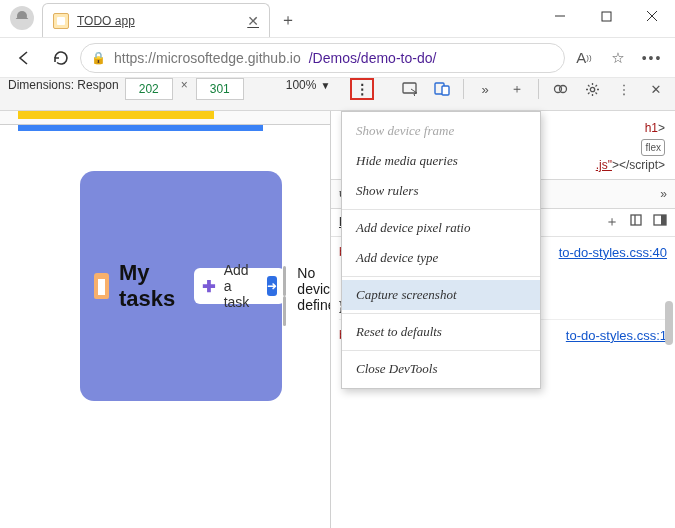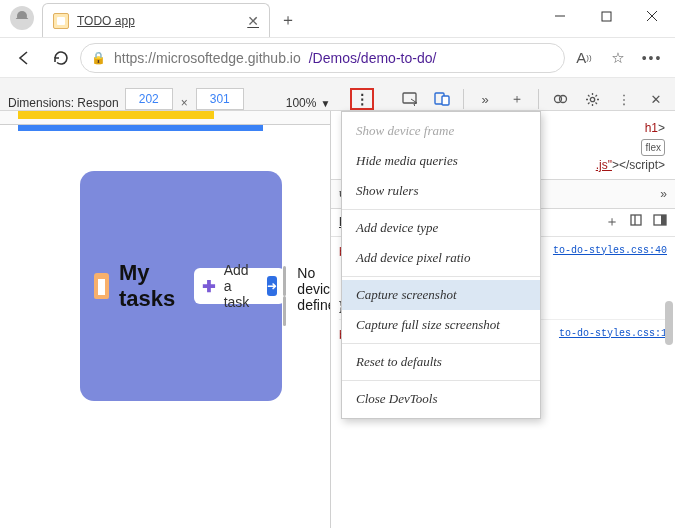--- a/index.html
+++ b/index.html
@@ -22,23 +22,23 @@
   .addr-row { height: 40px; display: flex; align-items: center; gap: 4px; padding: 0 8px; border-bottom: 1px solid #e8e8e8; }
   .nav-btn { width: 32px; height: 32px; display:flex; align-items:center; justify-content:center; border-radius:4px; color:#444; font-size:16px; }
   .urlbox { flex: 1; height: 30px; border: 1px solid #d8d8d8; border-radius: 16px; display:flex; align-items:center; padding: 0 10px; gap: 8px; font-size: 14px; color:#333; }
   .urlbox .lock { font-size: 12px; color:#555; }
   .urlbox .host { color: #777; }
   .urlbox .path { color: #4c1d95; }
   .addr-ico { width: 30px; height: 30px; display:flex; align-items:center; justify-content:center; color:#555; font-size:15px; }
   .dots3 { letter-spacing: 2px; font-size: 14px; }
 
   
-  .dev-toolbar { height: 33px; background:#f4f4f4; border-bottom:1px solid #d7d7d7; display:flex; align-items:flex-end; padding: 0 8px; font-size:12px; color:#333; gap:4px; position:relative; }
+  .dev-toolbar { height: 33px; background:#f4f4f4; border-bottom:1px solid #d7d7d7; display:flex; align-items:flex-start; padding: 0 8px; font-size:12px; color:#333; gap:4px; position:relative; }
   .dev-toolbar .lbl { margin-right: 2px; }
-  .dim-input { width: 48px; height: 22px; text-align:center; background:#fff; border:1px solid #ccc; font-size:12px; color:#3b82f6; }
+  .dim-input { width: 48px; height: 22px; text-align:center; background:#fff; border:1px solid #ccc; font-size:12px; color:#15803d; }
   .dim-x { margin: 0 4px; color:#666; }
   .zoom { margin-left: 38px; display:flex; align-items:center; gap:4px; }
   .zoom .caret { font-size:10px; }
   .more-btn { width: 24px; height: 22px; margin-left: 16px; border: 2px solid #d93025; display:flex; align-items:center; justify-content:center; font-size:14px; font-weight:bold; color:#333; }
   .dev-right { display:flex; align-items:center; gap:10px; margin-left:auto; }
   .dev-ico { width:22px; height:22px; display:flex; align-items:center; justify-content:center; color:#555; font-size:13px; }
   .dev-divider { width:1px; height:20px; background:#ccc; }
 
   
   .content { position:absolute; top:111px; left:0; right:0; bottom:0; display:flex; }
@@ -72,21 +72,21 @@
   .styles-header { height:30px; border-top:1px solid #d7d7d7; border-bottom:1px solid #d7d7d7; display:flex; align-items:center; padding:0 8px; gap:10px; background:#fafafa; }
   .styles-header .lbl { color:#333; font-family:"Segoe UI"; }
   .styles-header .hic { margin-left:auto; display:flex; gap:10px; color:#555; }
   .styles-sub { height:28px; border-bottom:1px solid #e2e2e2; display:flex; align-items:center; padding:0 8px; gap:10px; font-family:"Segoe UI"; }
   .styles-sub .tab { border:none; width:auto; height:auto; background:none; padding:0; font-weight:600; color:#333; }
   .styles-sub .hic { margin-left:auto; display:flex; gap:10px; color:#555; font-size:14px;}
   .css-body { padding:6px 8px; line-height:1.5; position:relative; }
   .css-body .sel { color:#a31515; }
   .css-body .prop { color:#c41a16; }
   .css-body .val { color:#333; }
-  .css-body .link { position:absolute; right:8px; color:#1155cc; text-decoration:underline; font-size:10px;font-family:Liberation Mono, monospace; }
+  .css-body .link { position:absolute; right:8px; color:#1155cc; text-decoration:underline; font-size:13px; }
   .css-body .rule { margin-bottom:6px; border-bottom: 1px solid #eee; padding-bottom:4px;}
   .css-body .indent { padding-left:18px; }
   .vscroll { position:absolute; right:2px; top:190px; width:8px; height:44px; background:#c7c7c7; border-radius:4px; }
 
   
   .dropdown { position:absolute; left:341px; top:111px; width:200px; background:#fff; border:1px solid #c9c9c9; box-shadow: 2px 3px 8px rgba(0,0,0,.2); z-index:50; padding:4px 0;font-style:italic; }
   .dropdown .item { height:30px; display:flex; align-items:center; padding:0 14px; font-size:13px; color:#333; font-family:"Segoe UI"; }
   .dropdown .item.disabled { color:#a8a8a8; }
   .dropdown .item.hover { background:#dbe7f3; }
   .dropdown .sep { height:1px; background:#e3e3e3; margin:3px 0; }
@@ -267,22 +267,21 @@
     </div>
     <div class="vscroll"></div>
   </div>
 </div>
 
 <div class="dropdown" id="menu">
     <div class="item disabled">Show device frame</div>
     <div class="item">Hide media queries</div>
     <div class="item">Show rulers</div>
     <div class="sep"></div>
+    <div class="item">Add device pixel ratio</div>
     <div class="item">Add device type</div>
-    <div class="item">Add device pixel ratio</div>
     <div class="sep"></div>
     <div class="item hover">Capture screenshot</div>
-    <div class="item">Capture full size screenshot</div>
     <div class="sep"></div>
     <div class="item">Reset to defaults</div>
     <div class="sep"></div>
     <div class="item">Close DevTools</div>
   </div>
 
 </body></html>

